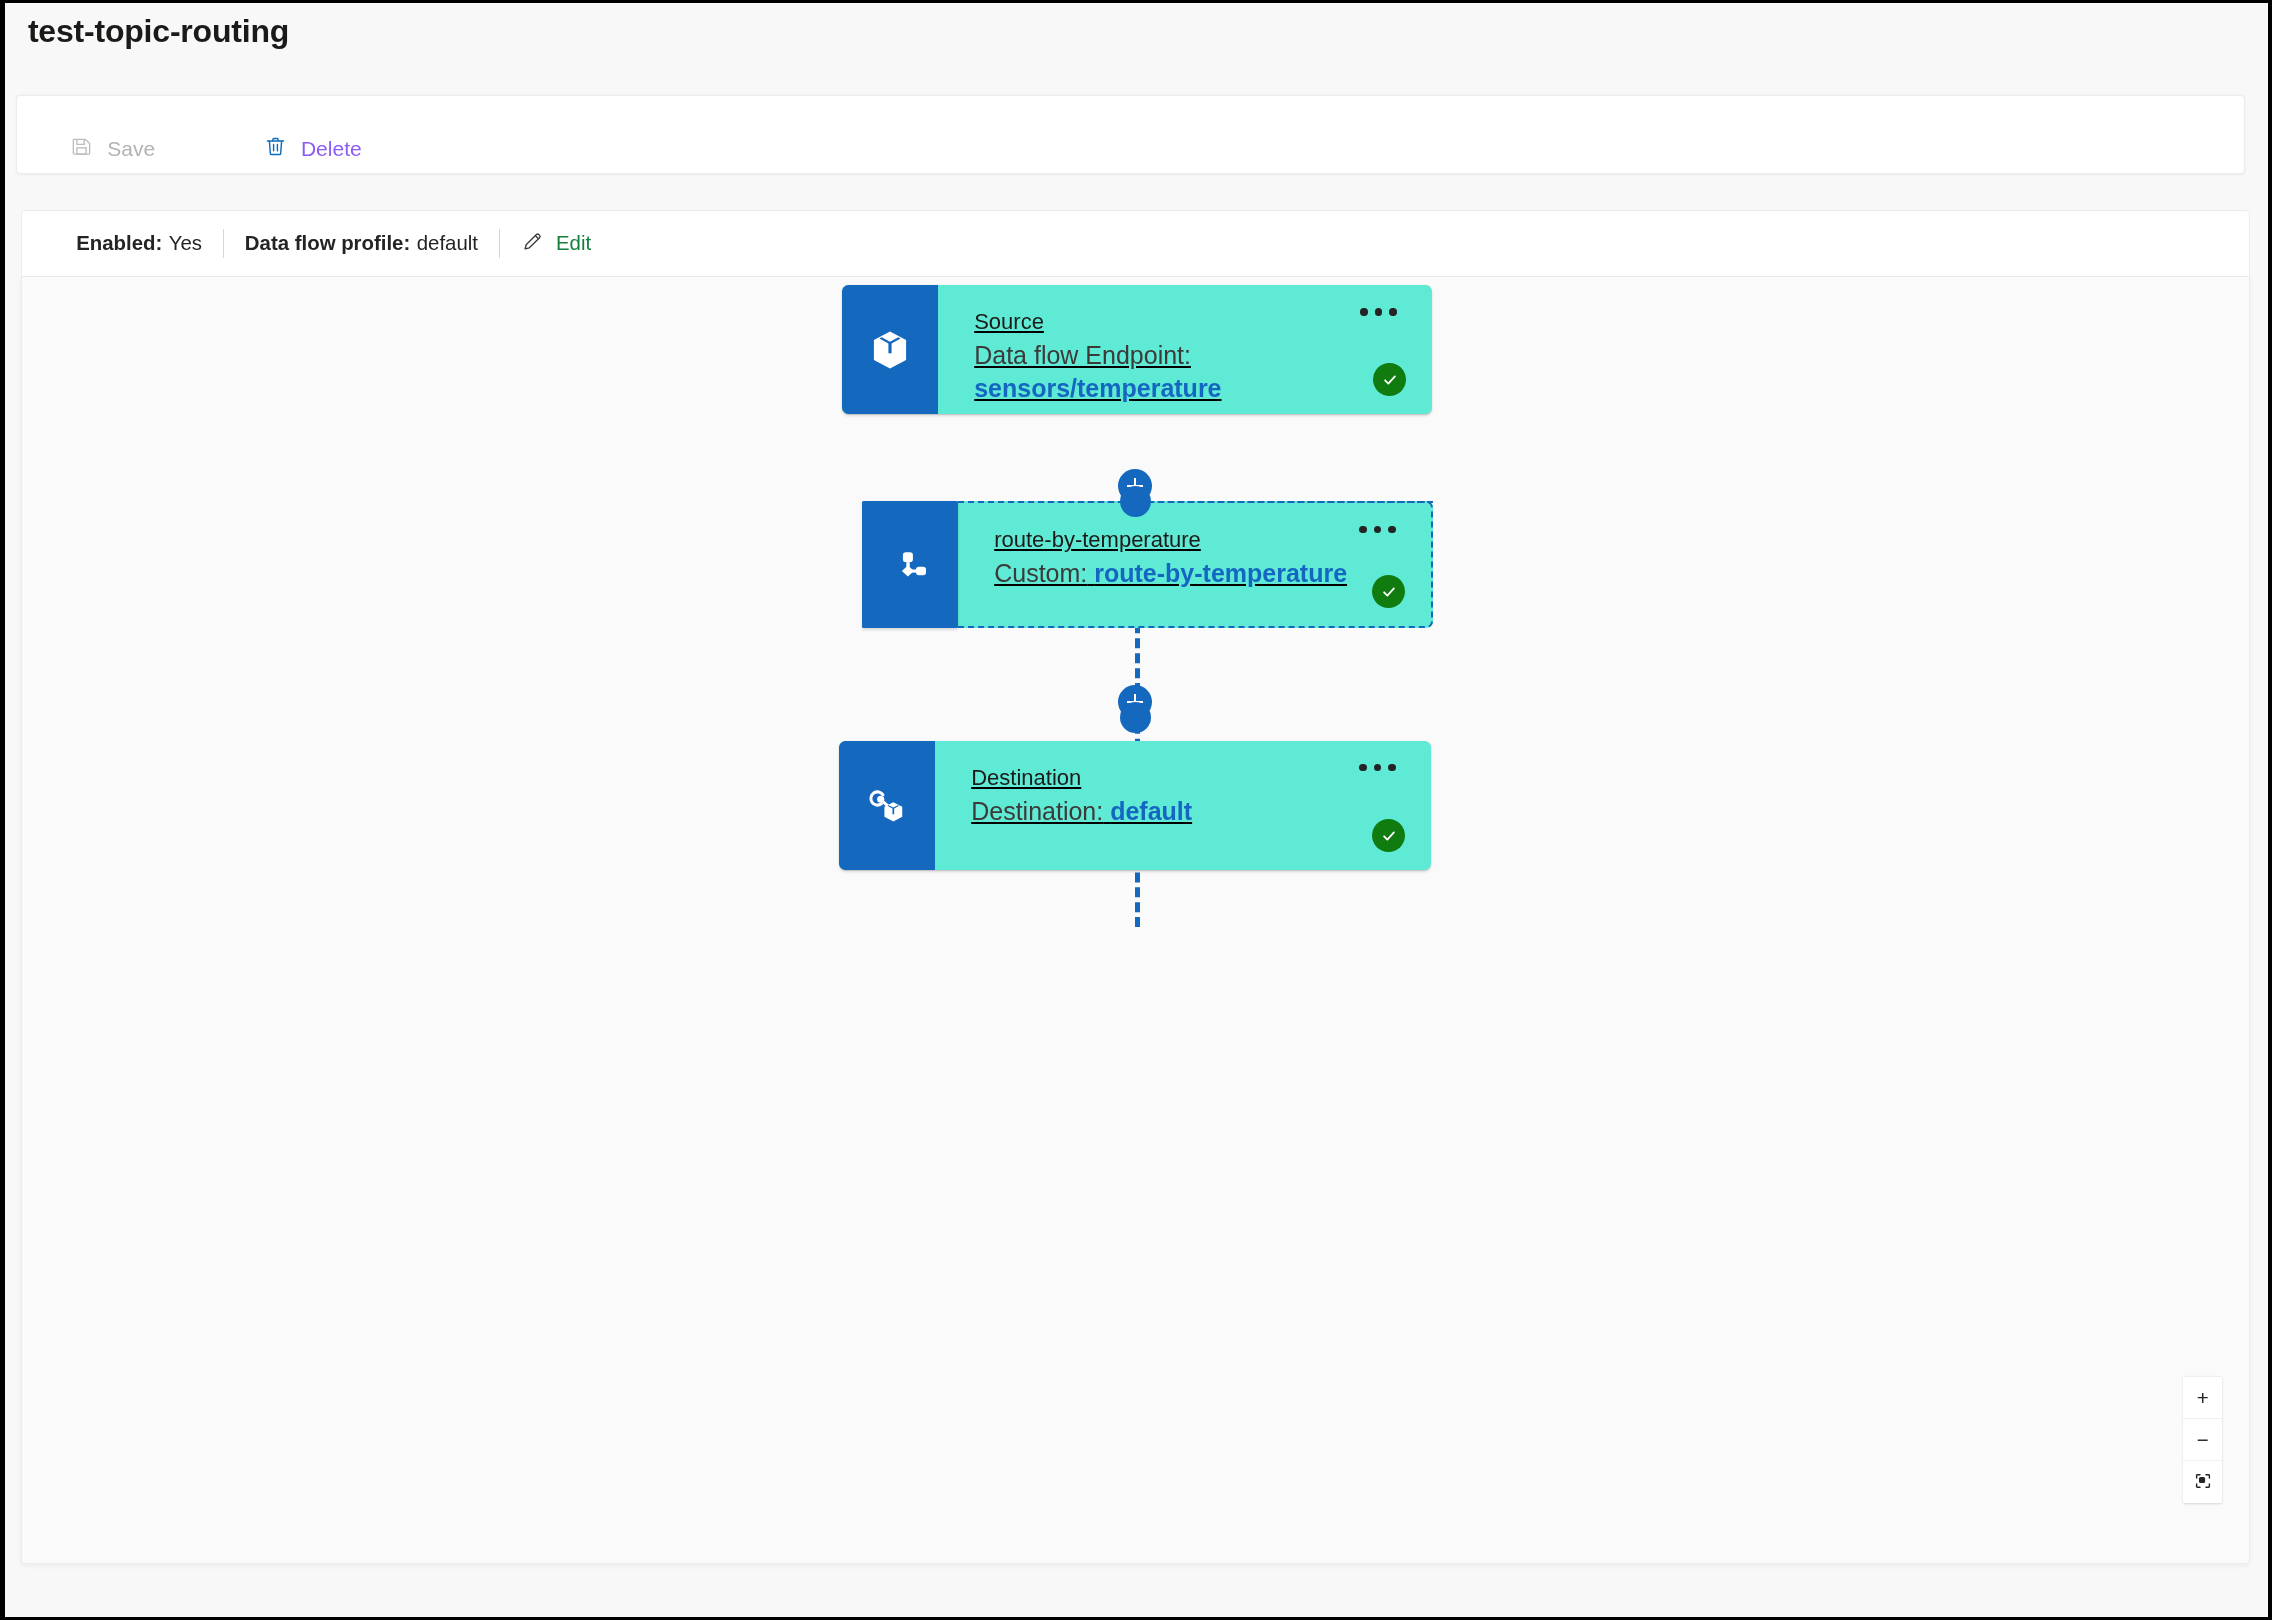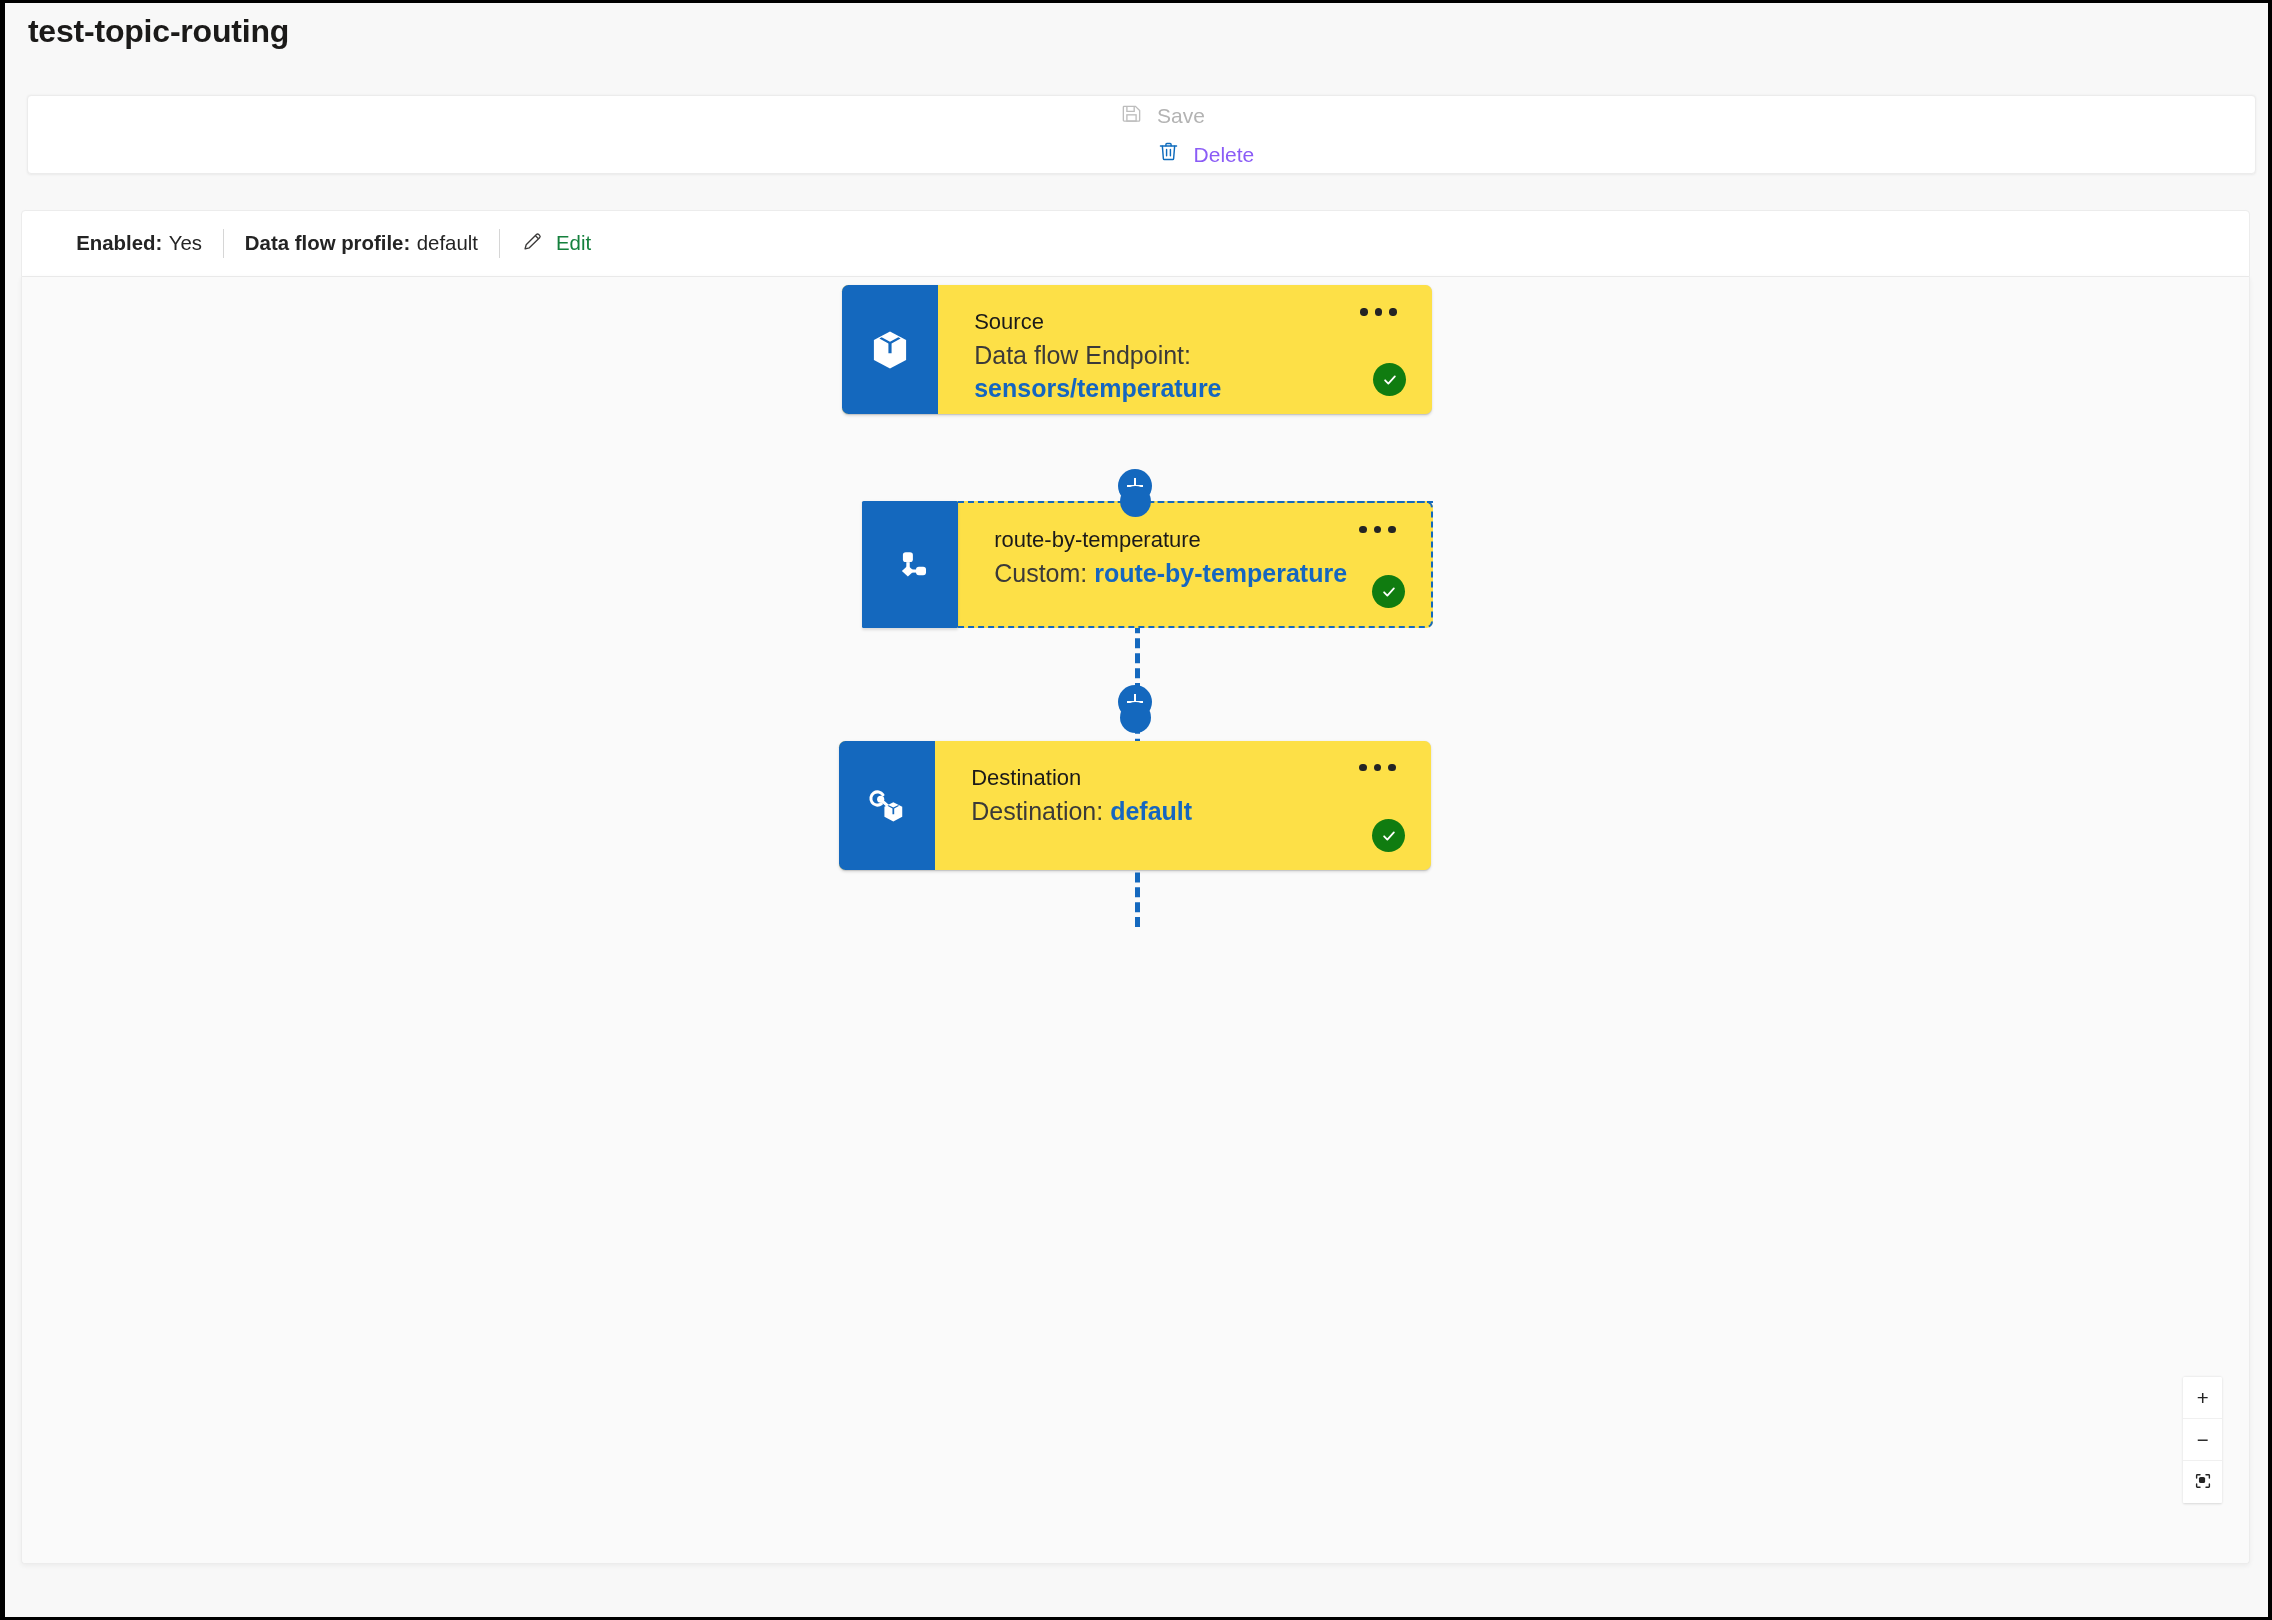--- a/index.html
+++ b/index.html
@@ -30,32 +30,31 @@
     top: 9.8px;
     font-size: 32px;
     font-weight: 600;
     color: #1b1a19;
     letter-spacing: -0.2px;
   }
 
   
   #command-bar {
     position: absolute;
-    left: 22px;
+    left: 11px;
     top: 92px;
     width: 2229px;
     height: 79px;
     background: #ffffff;
     border: 0.8px solid #ececec;
     border-radius: 4.1px;
     box-shadow: 0 0.8px 2.4px rgba(0,0,0,0.06);
     display: flex;
-    align-items: center;
+    align-items: flex-end;
     padding-left: 42px;
-    flex-direction: column;
   }
   .cmd-btn {
     display: flex;
     align-items: center;
     gap: 14px;
     height: 49px;
     padding: 0 11.4px;
     border: none;
     background: transparent;
     cursor: pointer;
@@ -118,23 +117,24 @@
     border-bottom-left-radius: 4.1px;
     border-bottom-right-radius: 4.1px;
     box-shadow: 0 1.6px 4.9px rgba(0,0,0,0.05);
     overflow: hidden;
   }
 
   
   .node {
     position: absolute;
     display: flex;
-    background: #fde047;
+    background: #5eead4;
     border-radius: 6.5px;
     box-shadow: 0 1.3px 2.9px rgba(0,0,0,0.13), 0 0.2px 0.7px rgba(0,0,0,0.11);
+    text-decoration: underline;
   }
   .node-icon {
     width: 96px;
     flex: 0 0 96px;
     background: #1468be;
     border-top-left-radius: 6.5px;
     border-bottom-left-radius: 6.5px;
     display: flex;
     align-items: center;
     justify-content: center;

